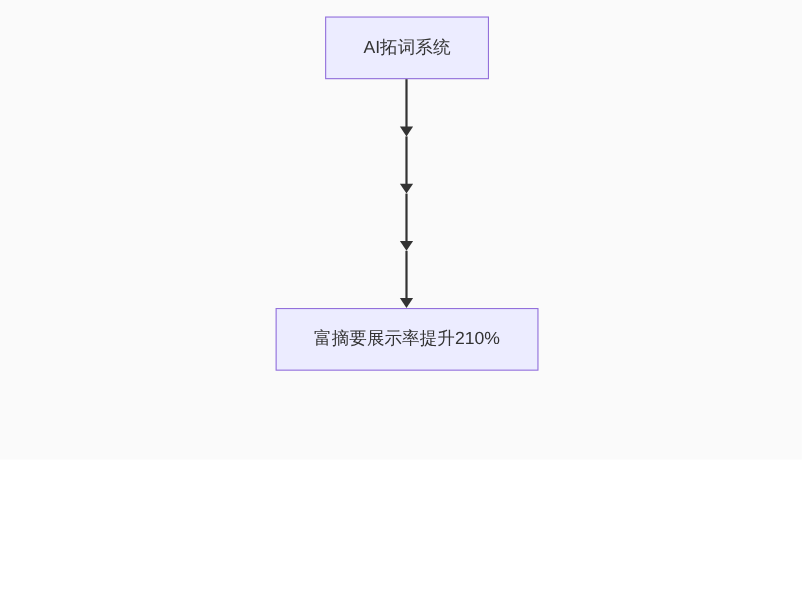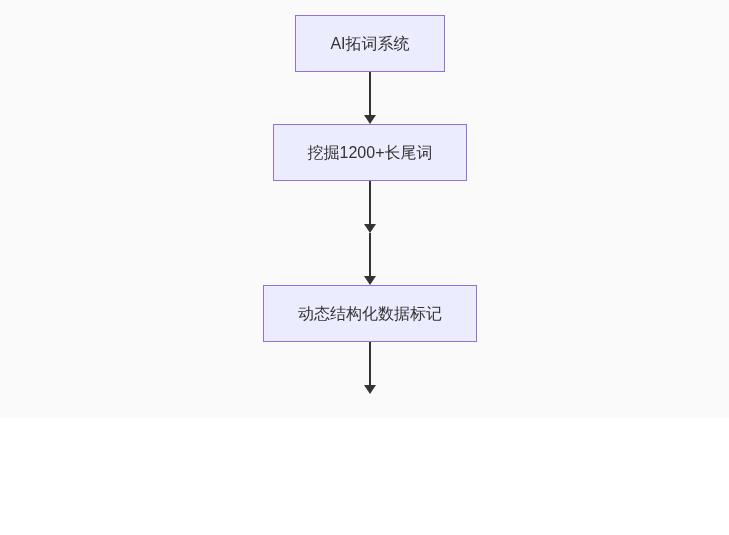--- a/index.html
+++ b/index.html
@@ -68,39 +68,36 @@
 
     <div class="node">
       <span>AI拓词系统</span>
     </div>
 
     <div class="arrow">
       <div class="arrow-line"></div>
       <div class="arrow-head"></div>
     </div>
 
-    <div class="node">
-      <span>挖掘1200+长尾词</span>
+
+    <div class="arrow">
+      <div class="arrow-line"></div>
+      <div class="arrow-head"></div>
     </div>
+
 
     <div class="arrow">
       <div class="arrow-line"></div>
       <div class="arrow-head"></div>
     </div>
 
 
     <div class="arrow">
       <div class="arrow-line"></div>
       <div class="arrow-head"></div>
     </div>
 
     <div class="node">
-      <span>动态结构化数据标记</span>
+      <span>富摘要展示率提升210%</span>
     </div>
-
-    <div class="arrow">
-      <div class="arrow-line"></div>
-      <div class="arrow-head"></div>
-    </div>
-
 
   </div>
 </div>
 
 </body></html>

